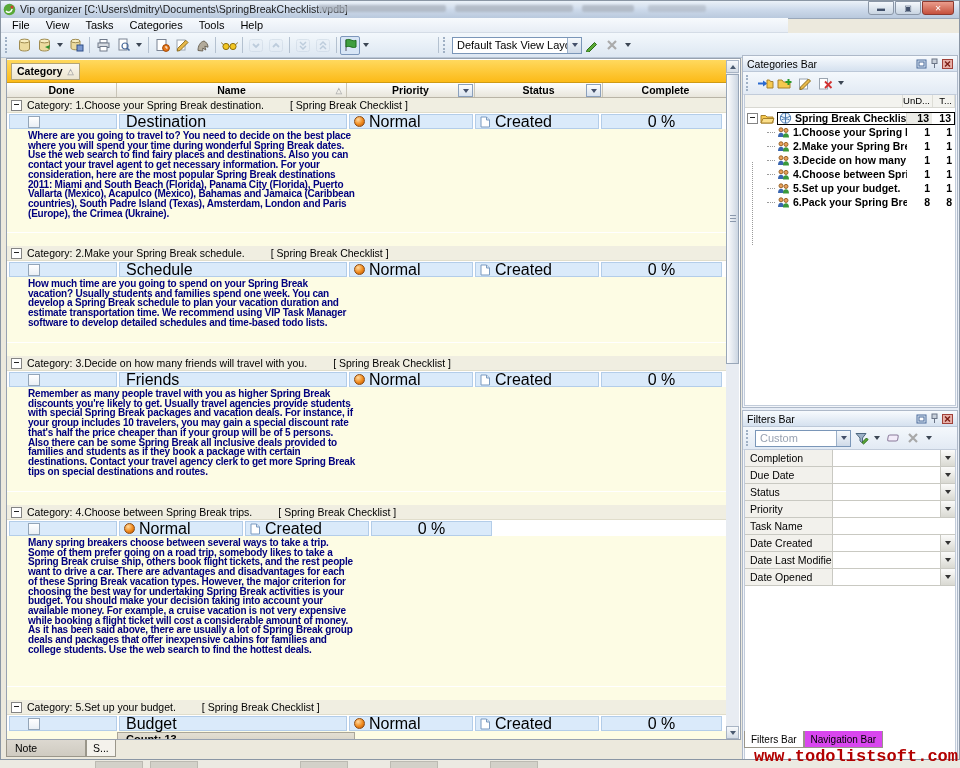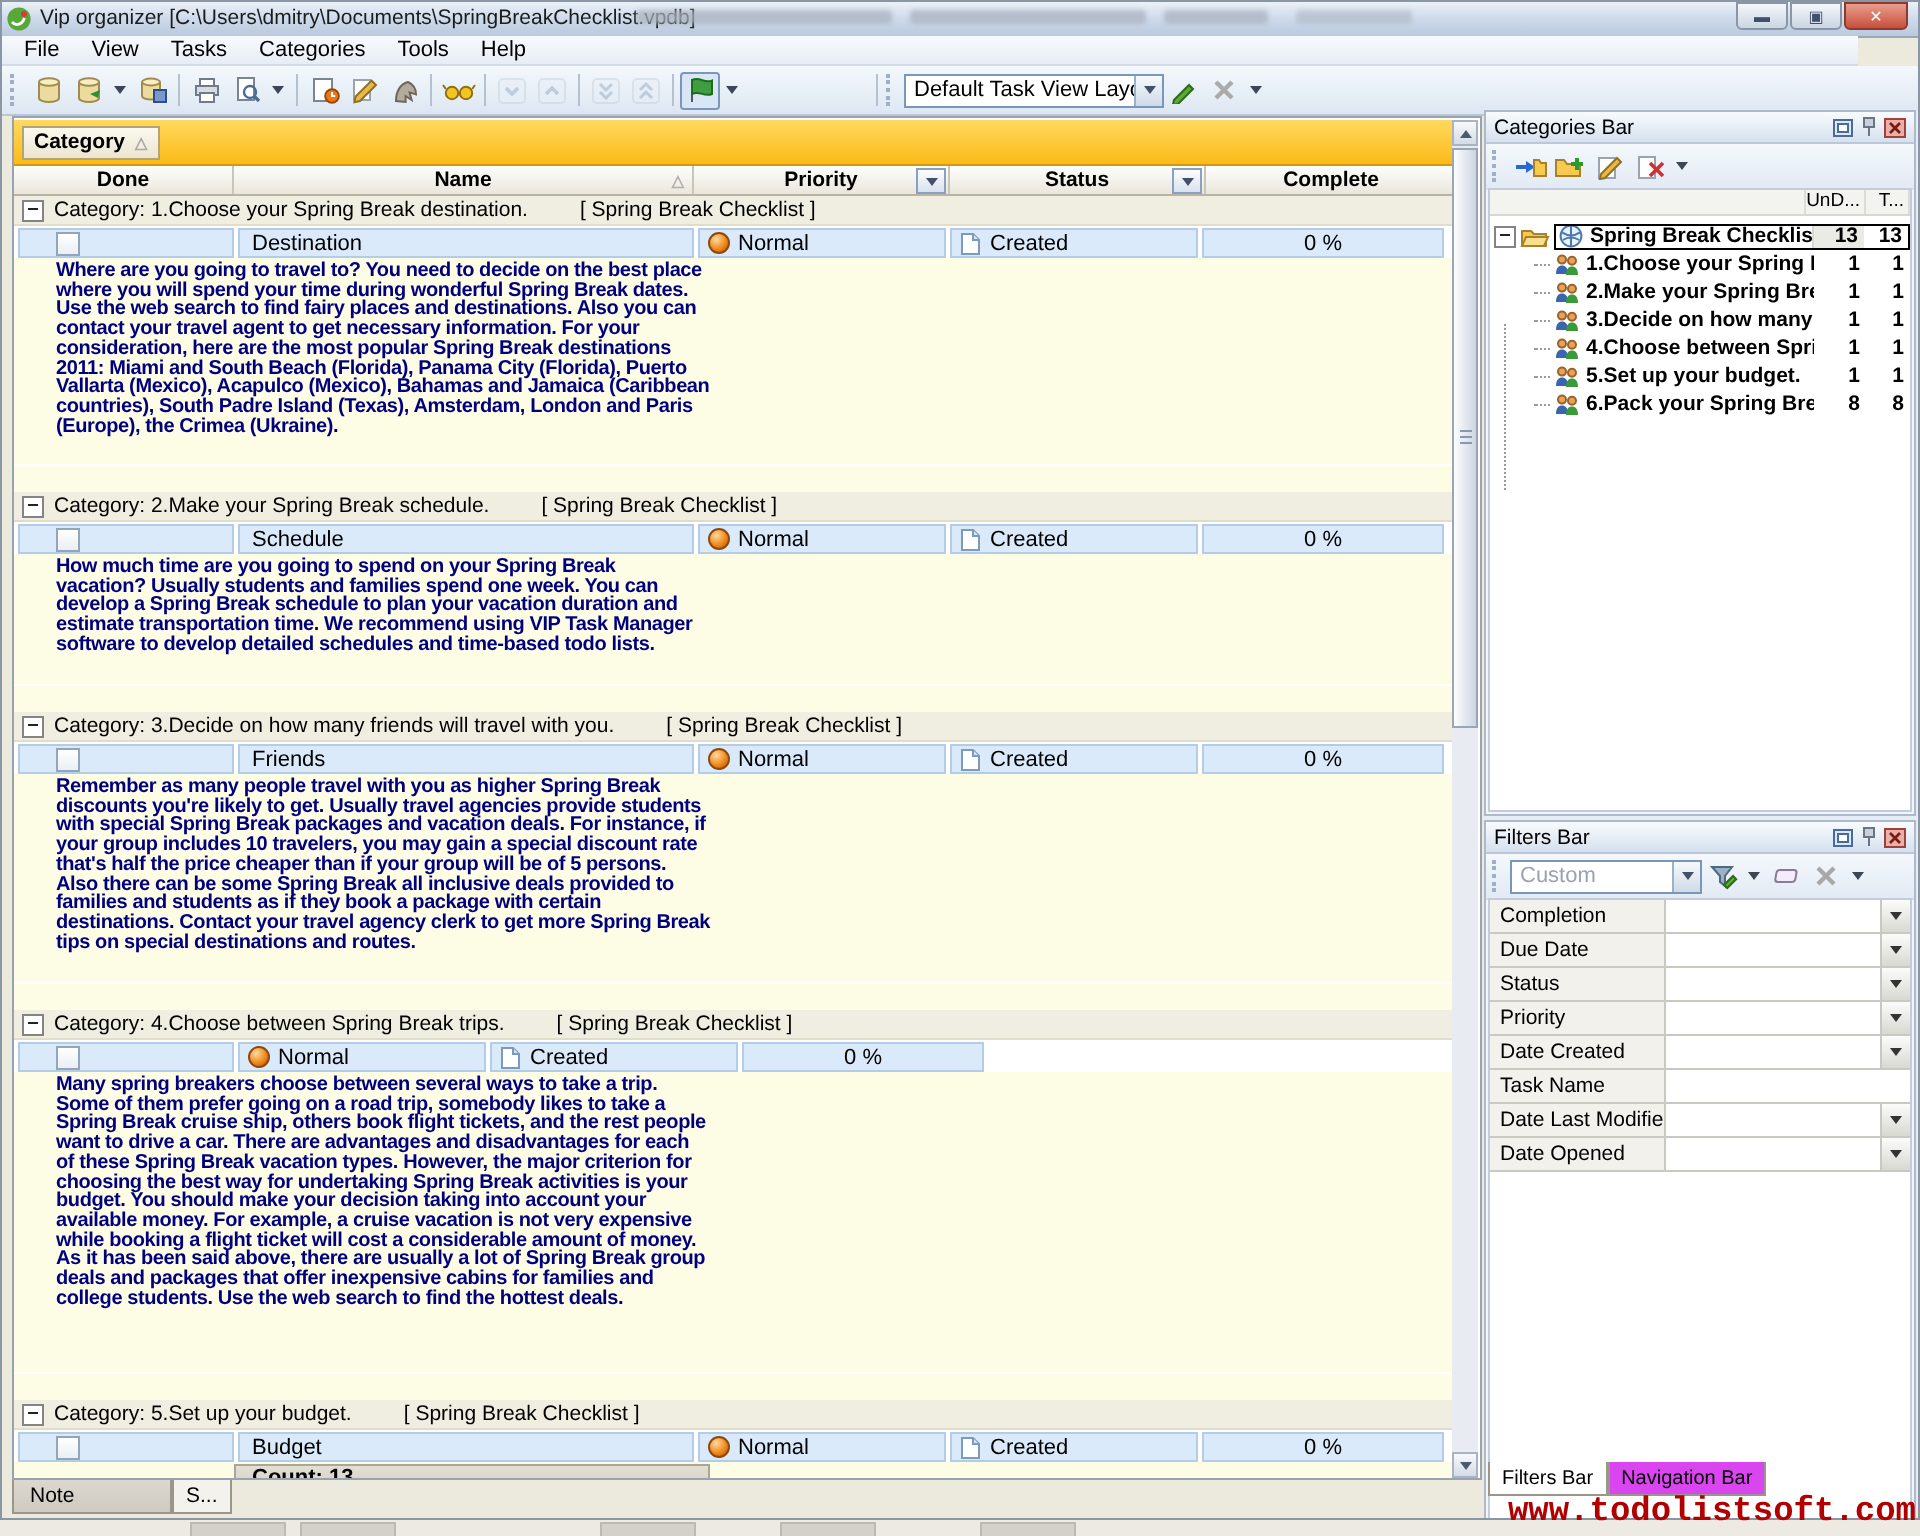--- a/index.html
+++ b/index.html
@@ -16,21 +16,21 @@
   .titlebar .ttext{font-size:10.5px;color:#1c1c1c;white-space:nowrap;}
   .ghost{position:absolute;top:5px;height:7px;background:#aab2bd;border-radius:2px;
          filter:blur(1.2px);opacity:.75;}
   .winbtns{position:absolute;right:6px;top:1px;display:flex;gap:1px;}
   .wbtn{width:26px;height:14px;border:1px solid #8a96a6;border-radius:0 0 3px 3px;
     background:linear-gradient(#f4f8fc,#c9d5e2);display:flex;align-items:center;justify-content:center;
     font-size:8px;color:#41506a;box-sizing:border-box;}
   .wbtn.close{background:linear-gradient(#eb9d8c,#c5503c);color:#fff;border-color:#8c3a30;width:32px;}
 
   
-  .menubar{position:absolute;left:0;top:18px;width:929px;height:15px;
+  .menubar{position:absolute;left:0;top:18px;width:788px;height:15px;
     background:linear-gradient(#f7fafd,#e7edf5);border-bottom:1px solid #d4dce6;
     display:flex;align-items:center;padding-left:4px;box-sizing:border-box;}
   .menu{padding:0 8px;font-size:11px;}
   .toolbar{position:absolute;left:0;top:33px;width:960px;height:25px;
     background:linear-gradient(#f3f8fc,#dde7f2);border-bottom:1px solid #b9c6d6;
     display:flex;align-items:center;padding-left:4px;box-sizing:border-box;}
   .tgrip{width:3px;height:16px;border-left:2px dotted #9fb0c4;margin:0 4px 0 1px;}
   .tbtn{width:20px;height:19px;display:flex;align-items:center;justify-content:center;}
   .tbtn.dis{opacity:.45;}
   .tbtn.pressed{border:1px solid #7d97bb;background:#d8e6f6;border-radius:2px;box-sizing:border-box;}
@@ -63,21 +63,21 @@
             border-top:4px solid #44506a;}
   .htri{position:absolute;right:4px;color:#b0b0b0;font-size:8px;}
   .grow{height:14px;background:#f0eee1;border-bottom:1px solid #e0ddcb;display:flex;
         align-items:center;font-size:10.5px;width:721px;}
   .expbox{width:9px;height:9px;border:1px solid #848484;background:#fff;margin:0 5px 0 4px;
           position:relative;flex:none;}
   .expbox:after{content:"";position:absolute;left:2px;top:3.5px;width:5px;height:1px;background:#222;}
   .gtag{margin-left:26px;}
   .trow{height:16px;background:#fff;display:flex;align-items:stretch;width:721px;}
   .tcell{background:#daeafa;border:1px solid #b3cde9;margin:1px 0 0 2px;height:13px;
-         display:flex;align-items:center;font-size:11px;box-sizing:content-box;}
+         display:flex;align-items:center;font-size:16px;box-sizing:content-box;}
   .tc-done{width:106px;}.tc-name{width:226px;padding-left:6px;width:220px;}
   .tc-pri{width:118px;padding-left:4px;}.tc-st{width:118px;padding-left:4px;}
   .tc-comp{width:119px;justify-content:center;}
   .cb{width:10px;height:10px;border:1px solid #93a5b8;background:linear-gradient(#fff,#e9eff5);
       margin-left:18px;}
   .psphere{width:9px;height:9px;border-radius:50%;margin-right:4px;flex:none;
       background:radial-gradient(circle at 35% 30%,#ffd9a0,#f08a1c 55%,#b4530a);border:1px solid #8d4a10;}
   .note{background:#fdfce4;position:relative;overflow:hidden;width:721px;}
   .note-text{position:absolute;left:21px;top:2px;width:327px;font-weight:bold;font-size:10px;
              line-height:9.7px;color:#00007f;letter-spacing:-0.2px;}
@@ -739,29 +739,29 @@
           </div>
       </div>
       <div class="frow">
         <div class="flabel">Priority</div>
         <div class="fval"></div>
         <div class="fdd">
             <span class="dar"></span>
           </div>
       </div>
       <div class="frow">
+        <div class="flabel">Task Name</div>
+        <div class="fval"></div>
+      </div>
+      <div class="frow">
         <div class="flabel">Date Created</div>
         <div class="fval"></div>
         <div class="fdd">
             <span class="dar"></span>
           </div>
-      </div>
-      <div class="frow">
-        <div class="flabel">Task Name</div>
-        <div class="fval"></div>
       </div>
       <div class="frow">
         <div class="flabel">Date Last Modified</div>
         <div class="fval"></div>
         <div class="fdd">
             <span class="dar"></span>
           </div>
       </div>
       <div class="frow">
         <div class="flabel">Date Opened</div>

